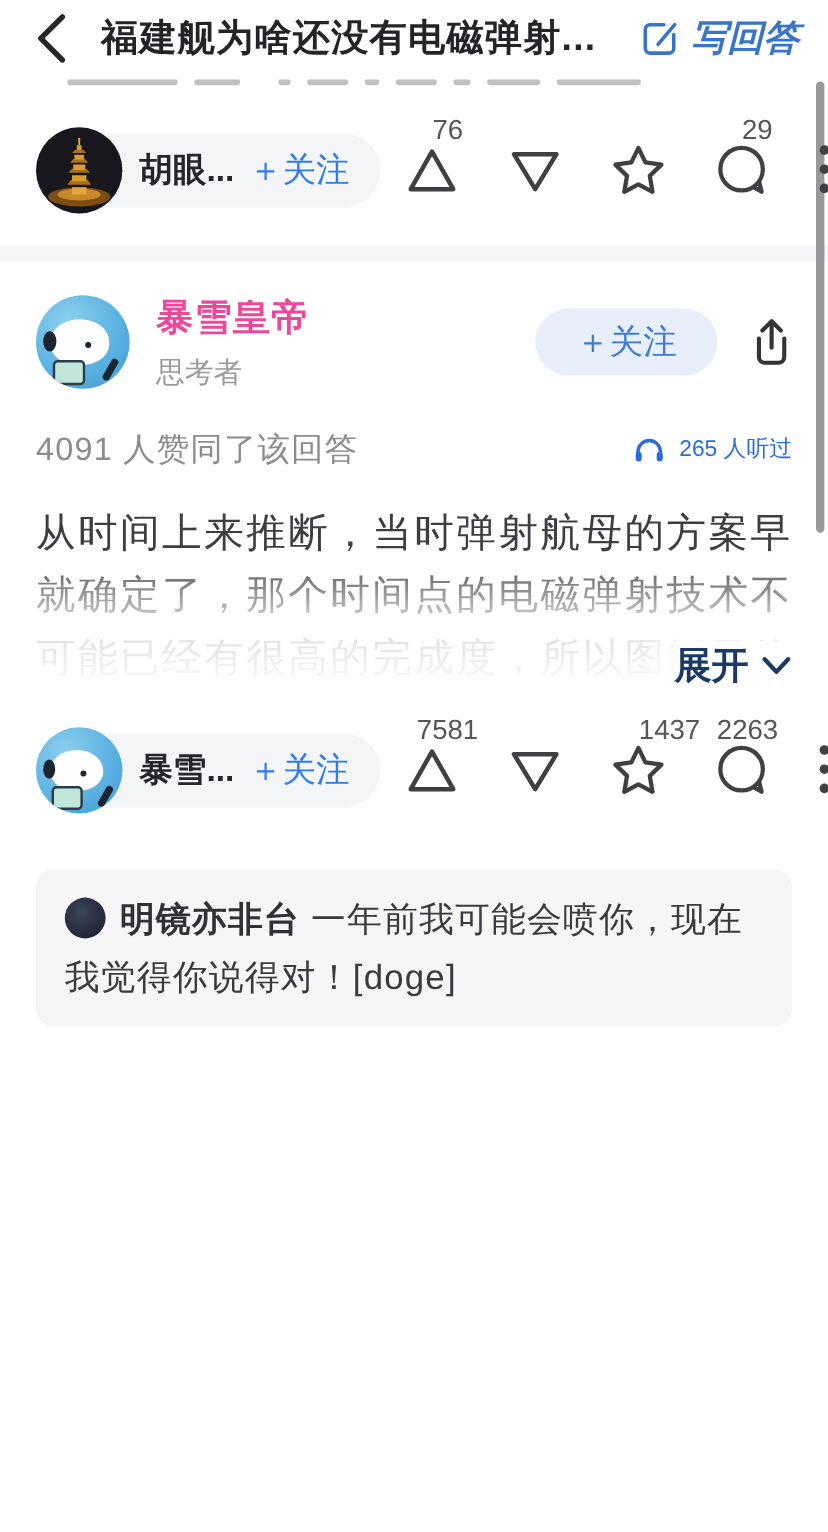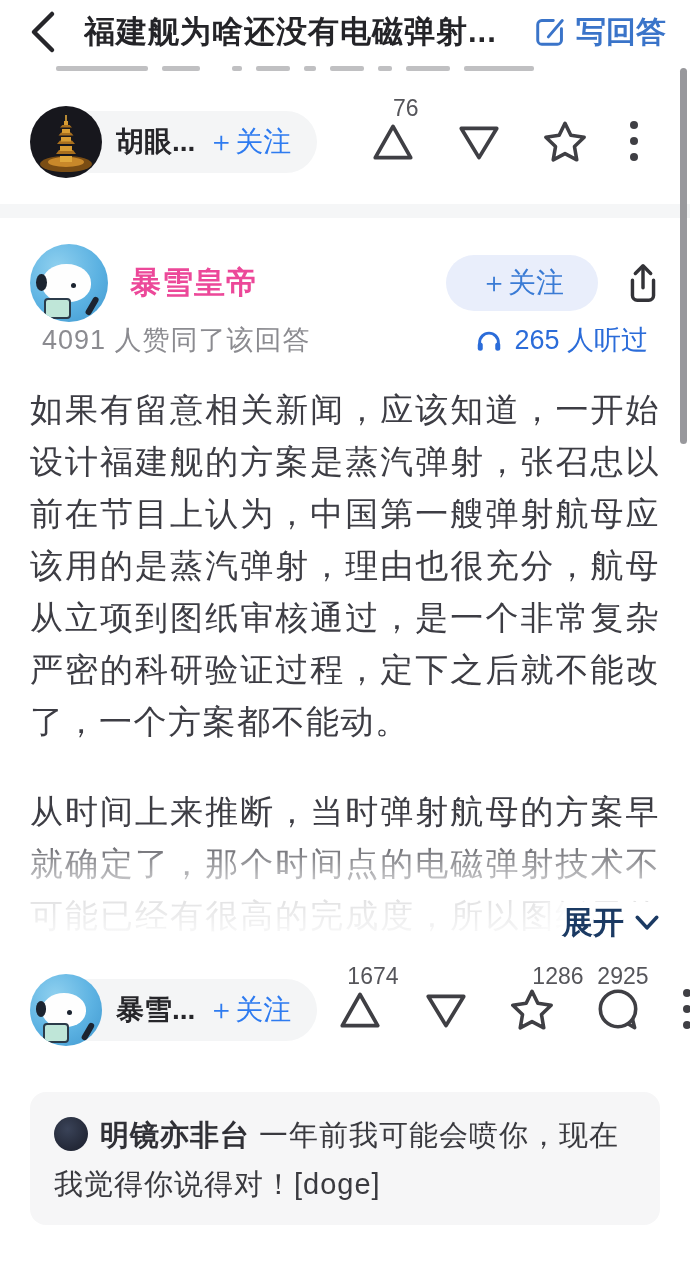--- a/index.html
+++ b/index.html
@@ -16,21 +16,21 @@
     display:flex;align-items:center;
     height:64px;padding:0 24px 0 26px;background:#fff;
   }
   .back{width:40px;display:flex;align-items:center;}
   .topbar-title{
     flex:1;font-size:31px;font-weight:700;color:#242428;
     white-space:nowrap;overflow:hidden;margin-left:18px;letter-spacing:1px;
   }
   .write-answer{
     display:flex;align-items:center;gap:8px;
-    font-size:30px;font-weight:600;color:#3a74c9;cursor:pointer;
+    font-size:30px;font-weight:600;color:#3a74c9;cursor:pointer;font-style:italic;
   }
 
   
   .clipped-line{
     height:12px;margin:2px 0 0 56px;display:flex;gap:14px;align-items:flex-start;
     overflow:hidden;opacity:.55;
   }
   .clipped-line i{display:block;height:5px;background:#8d8d92;border-radius:2px;}
 
   
@@ -99,24 +99,24 @@
   .author-badge{font-size:24px;color:#9a9aa0;margin-top:8px;}
   .follow-btn{
     background:#e9eefb;border-radius:999px;height:56px;padding:0 34px;
     display:flex;align-items:center;font-size:28px;color:#3a7bd5;
     font-weight:500;margin-right:22px;white-space:nowrap;cursor:pointer;
   }
 
   
   .stats-row{
     display:flex;align-items:center;justify-content:space-between;
-    padding:0 42px;
+    padding:0 30px;margin-top:30px;
   }
   .agree-stat{font-size:27px;color:#8b8b90;letter-spacing:1px;}
-  .listen-stat{display:flex;align-items:center;gap:10px;font-size:27px;color:#2b6cd9;text-align:center;}
+  .listen-stat{display:flex;align-items:center;gap:10px;font-size:19px;color:#2b6cd9;text-align:center;}
 
   
   .answer-body{padding:26px 30px 0 30px;}
   .answer-body p{
     margin:0 0 38px 0;font-size:33px;line-height:52px;color:#3d3d44;
     letter-spacing:1.5px;text-align:justify;
   }
   .fade-wrap{position:relative;height:160px;overflow:hidden;}
   .fade-wrap p{margin:0;}
   .fade-wrap .p-faded{color:#3d3d44;}
@@ -217,20 +217,27 @@
       <div class="action">
         <svg width="50" height="50" viewBox="0 0 48 48">
           <path d="M7 11 H41 L24 39 Z" fill="none" stroke="#3f3f44" stroke-width="3.6" stroke-linejoin="round"></path>
         </svg>
       </div>
       <div class="action">
         <svg width="50" height="50" viewBox="0 0 48 48">
           <path d="M24 6 l5.6 11.6 12.8 1.8 -9.3 9 2.2 12.7 -11.3 -6 -11.3 6 2.2 -12.7 -9.3 -9 12.8 -1.8 Z" fill="none" stroke="#3f3f44" stroke-width="3.4" stroke-linejoin="round"></path>
         </svg>
       </div>
+      <div class="action">
+        <span class="cnt">29</span>
+        <svg width="50" height="50" viewBox="0 0 48 48">
+          <circle cx="24" cy="23" r="17" fill="none" stroke="#3f3f44" stroke-width="3.4"></circle>
+          <path d="M33 37 l7 4 -2 -8" fill="none" stroke="#3f3f44" stroke-width="3.4" stroke-linejoin="round"></path>
+        </svg>
+      </div>
       <div class="action action-dots">
         <svg width="12" height="46" viewBox="0 0 12 46">
           <circle cx="6" cy="6" r="4" fill="#3f3f44"></circle>
           <circle cx="6" cy="22" r="4" fill="#3f3f44"></circle>
           <circle cx="6" cy="38" r="4" fill="#3f3f44"></circle>
         </svg>
       </div>
     </div>
   </div>
 
@@ -239,20 +246,21 @@
   <div class="answer-header">
     <div class="avatar avatar-dog avatar-lg">
       <div class="head"></div>
         <div class="ear"></div>
         <div class="eye"></div>
         <div class="patch"></div>
         <div class="arm"></div>
     </div>
     <div class="author-meta">
       <div class="author-name">暴雪皇帝</div>
+      <div class="author-badge">思考者</div>
     </div>
     <div class="follow-btn">＋关注</div>
     <svg width="46" height="46" viewBox="0 0 48 48">
       <path d="M13 21 v16 a5 5 0 0 0 5 5 h12 a5 5 0 0 0 5 -5 V21" fill="none" stroke="#333338" stroke-width="3.6" stroke-linecap="round"></path>
       <path d="M24 29 V7" fill="none" stroke="#333338" stroke-width="3.6" stroke-linecap="round"></path>
       <path d="M16 14 L24 6 L32 14" fill="none" stroke="#333338" stroke-width="3.6" stroke-linecap="round" stroke-linejoin="round"></path>
     </svg>
   </div>
 
   <div class="stats-row">
@@ -261,21 +269,20 @@
       <svg width="30" height="30" viewBox="0 0 48 48">
         <path d="M9 36 v-8 a15 15 0 0 1 30 0 v8" fill="none" stroke="#2b6cd9" stroke-width="4.6" stroke-linecap="round"></path>
         <rect x="6" y="28" width="8" height="13" rx="4" fill="#2b6cd9"></rect>
         <rect x="34" y="28" width="8" height="13" rx="4" fill="#2b6cd9"></rect>
       </svg>
       <span>265 人听过</span>
     </div>
   </div>
 
   <div class="answer-body">
-    <p>如果有留意相关新闻，应该知道，一开始设计福建舰的方案是蒸汽弹射，张召忠以前在节目上认为，中国第一艘弹射航母应该用的是蒸汽弹射，理由也很充分，航母从立项到图纸审核通过，是一个非常复杂严密的科研验证过程，定下之后就不能改了，一个方案都不能动。</p>
     <div class="fade-wrap">
       <p class="p-faded">从时间上来推断，当时弹射航母的方案早就确定了，那个时间点的电磁弹射技术不可能已经有很高的完成度，所以图纸里的弹射方案只可能是蒸汽弹射</p>
       <div class="fade-overlay"></div>
       <div class="expand-row">
         <span>展开</span>
         <svg width="26" height="18" viewBox="0 0 32 22">
           <path d="M4 4 L16 17 L28 4" fill="none" stroke="#1b3a63" stroke-width="4.4" stroke-linecap="round" stroke-linejoin="round"></path>
         </svg>
       </div>
     </div>
@@ -290,38 +297,38 @@
           <div class="patch"></div>
           <div class="arm"></div>
       </div>
       <div class="chip-pill">
         <span class="chip-name">暴雪...</span>
         <span class="chip-follow">＋关注</span>
       </div>
     </div>
     <div class="actions">
       <div class="action">
-        <span class="cnt" style="left:30px">1674</span>
+        <span class="cnt" style="left:30px">7581</span>
         <svg width="50" height="50" viewBox="0 0 48 48">
           <path d="M24 9 L41 39 H7 Z" fill="none" stroke="#3f3f44" stroke-width="3.6" stroke-linejoin="round"></path>
         </svg>
       </div>
       <div class="action">
         <svg width="50" height="50" viewBox="0 0 48 48">
           <path d="M7 11 H41 L24 39 Z" fill="none" stroke="#3f3f44" stroke-width="3.6" stroke-linejoin="round"></path>
         </svg>
       </div>
       <div class="action">
-        <span class="cnt">1286</span>
+        <span class="cnt">1437</span>
         <svg width="50" height="50" viewBox="0 0 48 48">
           <path d="M24 6 l5.6 11.6 12.8 1.8 -9.3 9 2.2 12.7 -11.3 -6 -11.3 6 2.2 -12.7 -9.3 -9 12.8 -1.8 Z" fill="none" stroke="#3f3f44" stroke-width="3.4" stroke-linejoin="round"></path>
         </svg>
       </div>
       <div class="action">
-        <span class="cnt" style="left:22px">2925</span>
+        <span class="cnt" style="left:22px">2263</span>
         <svg width="50" height="50" viewBox="0 0 48 48">
           <circle cx="24" cy="23" r="17" fill="none" stroke="#3f3f44" stroke-width="3.4"></circle>
           <path d="M33 37 l7 4 -2 -8" fill="none" stroke="#3f3f44" stroke-width="3.4" stroke-linejoin="round"></path>
         </svg>
       </div>
       <div class="action action-dots">
         <svg width="12" height="46" viewBox="0 0 12 46">
           <circle cx="6" cy="6" r="4" fill="#3f3f44"></circle>
           <circle cx="6" cy="22" r="4" fill="#3f3f44"></circle>
           <circle cx="6" cy="38" r="4" fill="#3f3f44"></circle>

